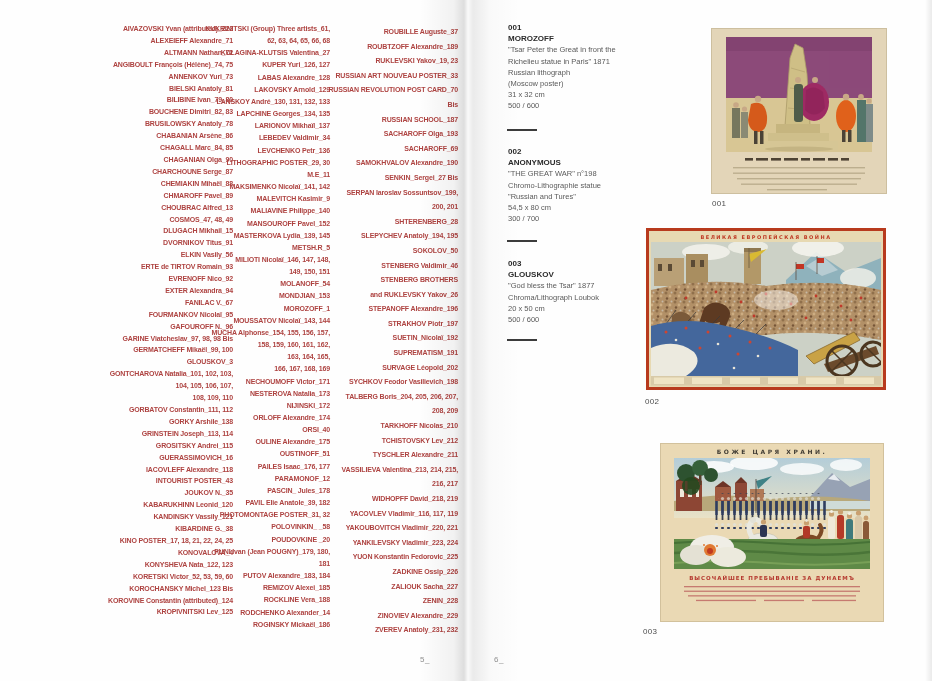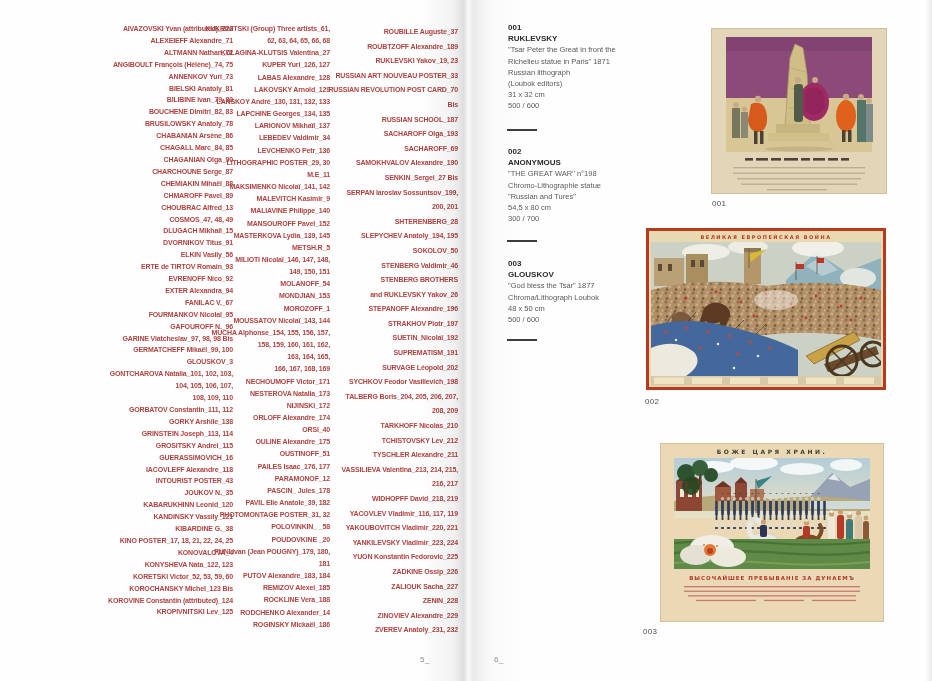--- a/index.html
+++ b/index.html
@@ -194,26 +194,26 @@
       </div>
     <div class="pagenum" id="pagenum-left">5_</div>
   </div>
 
   <div class="gutter"></div>
 
   <div>
 
     <div class="lot" id="lot-001">
       <div class="lot-number">001</div>
-      <div class="lot-artist">RUKLEVSKY</div>
+      <div class="lot-artist">MOROZOFF</div>
       <div>
           <div>"Tsar Peter the Great in front the</div>
           <div>Richelieu statue in Paris" 1871</div>
           <div>Russian lithograph</div>
-          <div>(Loubok editors)</div>
+          <div>(Moscow poster)</div>
           <div>31 x 32 cm</div>
           <div>500 / 600</div>
         </div>
     </div>
     <div class="lot-rule" id="rule-001"></div>
 
     <div class="lot" id="lot-002">
       <div class="lot-number">002</div>
       <div class="lot-artist">ANONYMOUS</div>
       <div>
@@ -225,21 +225,21 @@
         </div>
     </div>
     <div class="lot-rule" id="rule-002"></div>
 
     <div class="lot" id="lot-003">
       <div class="lot-number">003</div>
       <div class="lot-artist">GLOUSKOV</div>
       <div>
           <div>"God bless the Tsar" 1877</div>
           <div>Chroma/Lithograph Loubok</div>
-          <div>48 x 50 cm</div>
+          <div>20 x 50 cm</div>
           <div>500 / 600</div>
         </div>
     </div>
     <div class="lot-rule" id="rule-003"></div>
 
     <svg class="fig" id="fig-001" width="176" height="166" viewBox="0 0 176 166">
       <rect width="176" height="166" fill="#e3d5b8"></rect>
       <rect x="0.5" y="0.5" width="175" height="165" fill="none" stroke="#cdbf9f" stroke-width="1"></rect>
       <rect x="15" y="9" width="146" height="68" fill="#8c4a79"></rect>
       <rect x="15" y="9" width="146" height="14" fill="#7c3e6b" opacity="0.55"></rect>

